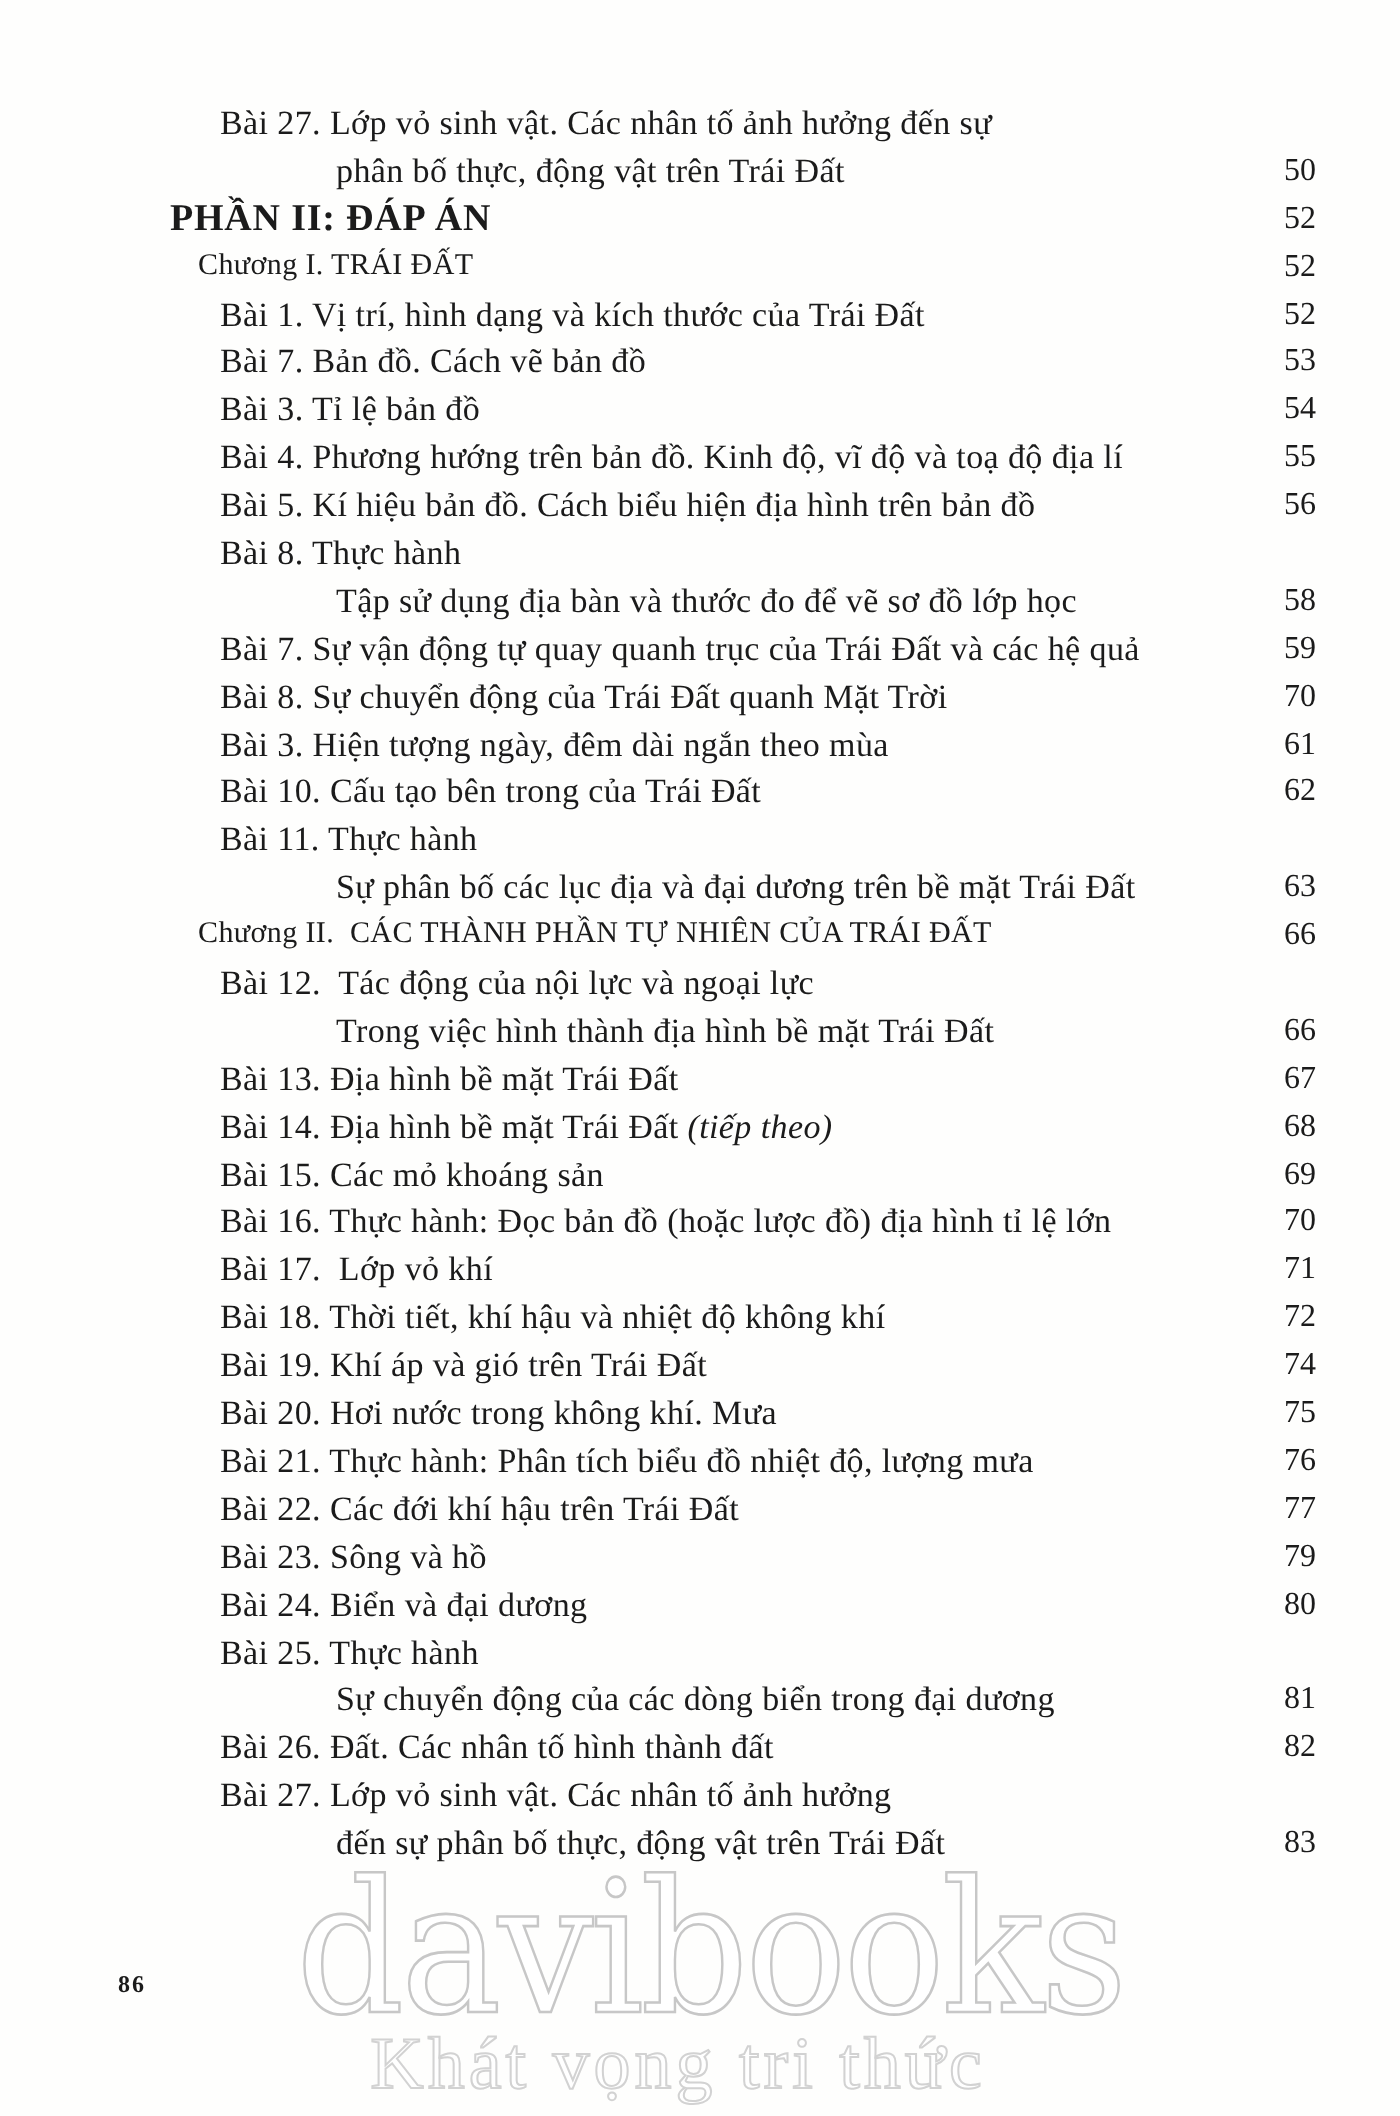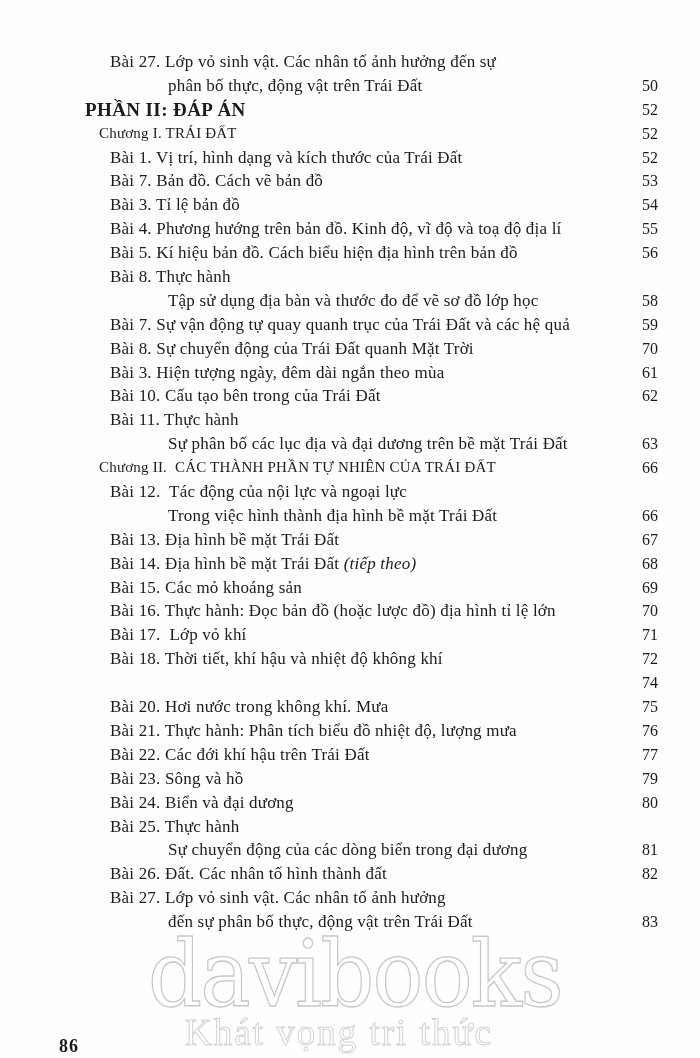--- a/index.html
+++ b/index.html
@@ -50,22 +50,22 @@
     top: 0;
     font-size: 16px;
     line-height: 23.9px;
     text-align: right;
   }
   .row.part .num, .row.chapter .num { font-weight: normal; }
   
   .folio {
     position: absolute;
     left: 59px;
-    top: 1036px;
-    font-size: 18px;
+    top: 985px;
+    font-size: 12px;
     font-weight: bold;
     letter-spacing: 1px;
   }
   
   .wm {
     position: absolute;
     left: 148px;
     top: 925px;
     width: 420px;
     pointer-events: none;
@@ -199,20 +199,21 @@
       </div>
       <div class="row item">
         <span class="lbl">Bài 17.  Lớp vỏ khí</span>
         <span class="num">71</span>
       </div>
       <div class="row item">
         <span class="lbl">Bài 18. Thời tiết, khí hậu và nhiệt độ không khí</span>
         <span class="num">72</span>
       </div>
       <div class="row item">
+        <span class="lbl">Bài 19. Khí áp và gió trên Trái Đất</span>
         <span class="num">74</span>
       </div>
       <div class="row item">
         <span class="lbl">Bài 20. Hơi nước trong không khí. Mưa</span>
         <span class="num">75</span>
       </div>
       <div class="row item">
         <span class="lbl">Bài 21. Thực hành: Phân tích biểu đồ nhiệt độ, lượng mưa</span>
         <span class="num">76</span>
       </div>

